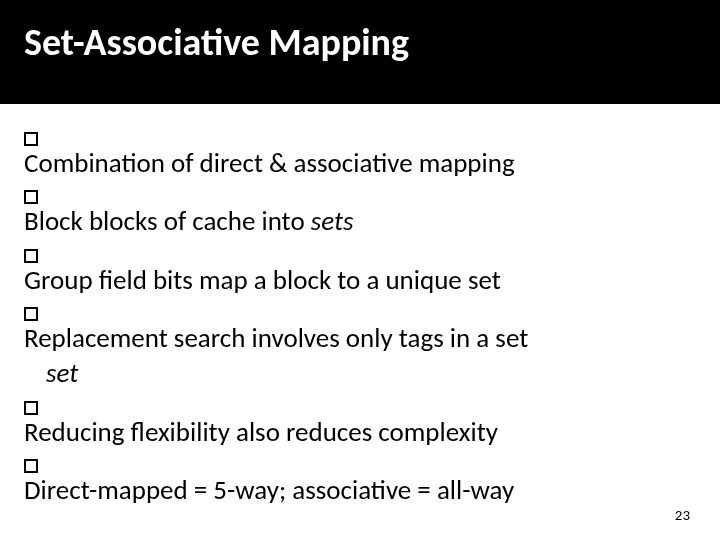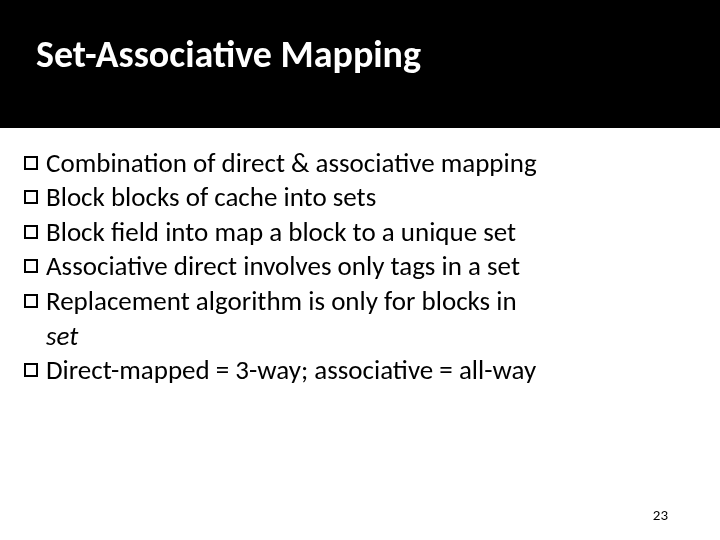--- a/index.html
+++ b/index.html
@@ -17,55 +17,56 @@
     position: relative;
     box-sizing: border-box;
   }
   .title-bar {
     background: #000;
     color: #fff;
     padding: 18px 20px 36px 20px;
     box-sizing: border-box;
   }
   .title-bar h1 {
-    margin: 16px;
+    margin: 4px;
     font-size: 38px;
     font-weight: 700;
     line-height: 1.1;
   }
   .content {
     padding: 18px 24px 0 24px;
     font-size: 27px;
     line-height: 1.28;
     color: #000;
   }
   .bullet {
     display: flex;
     align-items: flex-start;
+    flex-direction: column;
   }
   .bullet .mark {
     flex: 0 0 auto;
     width: 14px;
     height: 14px;
     border: 2px solid #000;
     box-sizing: border-box;
     margin-top: 10px;
     margin-right: 8px;
   }
   .bullet .text {
     flex: 1 1 auto;
   }
   .plain-line {
     padding-left: 22px;
     font-style: italic;
   }
-  .ital { }
+  .ital { font-style: italic; }
   .page-num {
     position: absolute;
-    right: 52px;
+    right: 30px;
     bottom: 16px;
     font-size: 15px;
     color: #000;
   }
 </style>
 </head>
 <body>
 
 <div class="slide">
 
@@ -82,39 +83,39 @@
 
     <div class="bullet">
       <span class="mark"></span>
       <span class="text">
         <span>Block blocks of cache into </span><span class="ital">sets</span>
       </span>
     </div>
 
     <div class="bullet">
       <span class="mark"></span>
-      <span class="text">Block field into map a block to a unique set</span>
+      <span class="text">Group field bits map a block to a unique set</span>
     </div>
 
 
     <div class="bullet">
       <span class="mark"></span>
-      <span class="text">Associative direct involves only tags in a set</span>
+      <span class="text">Replacement search involves only tags in a set</span>
     </div>
+
+    <div class="plain-line">set</div>
 
     <div class="bullet">
       <span class="mark"></span>
-      <span class="text">Replacement algorithm is only for blocks in</span>
+      <span class="text">Reducing flexibility also reduces complexity</span>
     </div>
-    <div class="plain-line">set</div>
-
 
 
     <div class="bullet">
       <span class="mark"></span>
-      <span class="text">Direct-mapped = 3-way;  associative = all-way</span>
+      <span class="text">Direct-mapped = 5-way;  associative = all-way</span>
     </div>
 
   </div>
 
   <div class="page-num">23</div>
 
 </div>
 
 </body></html>

